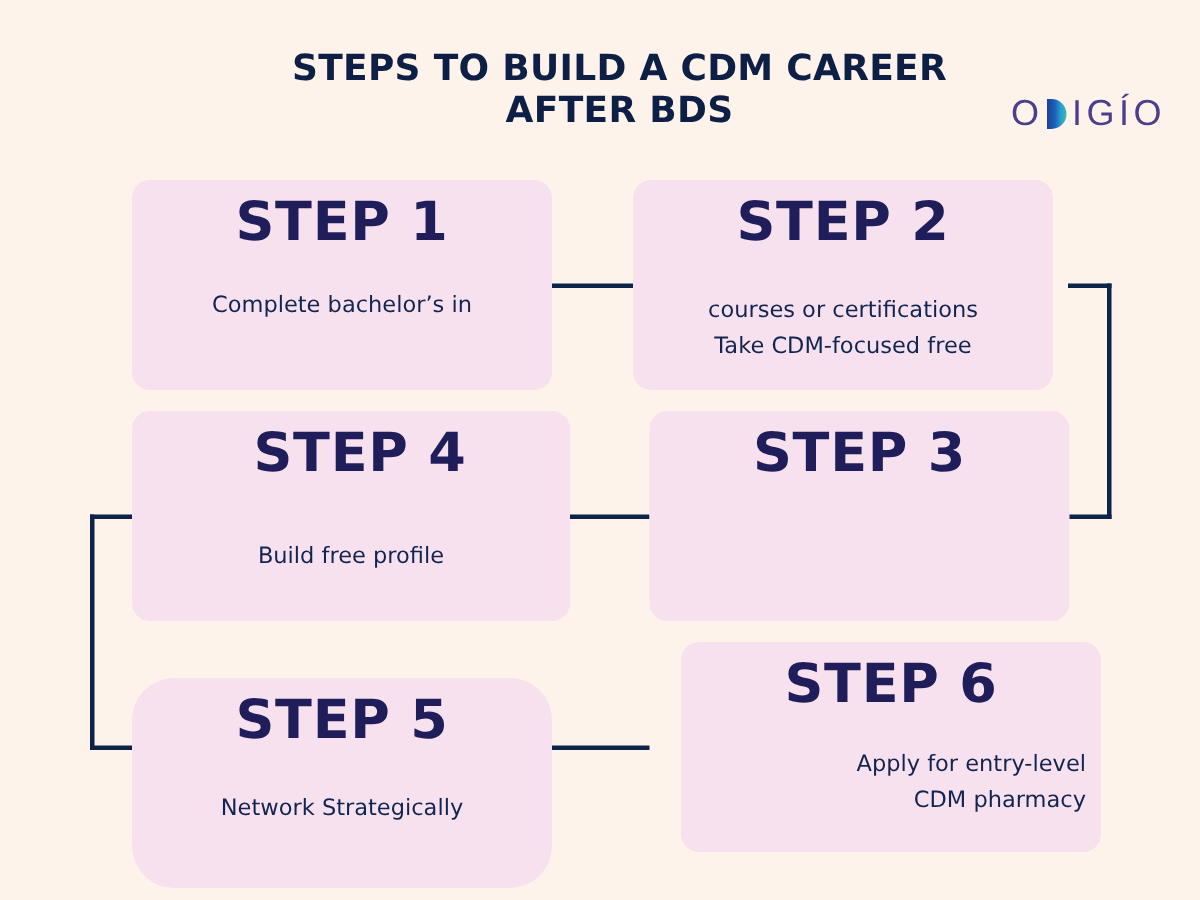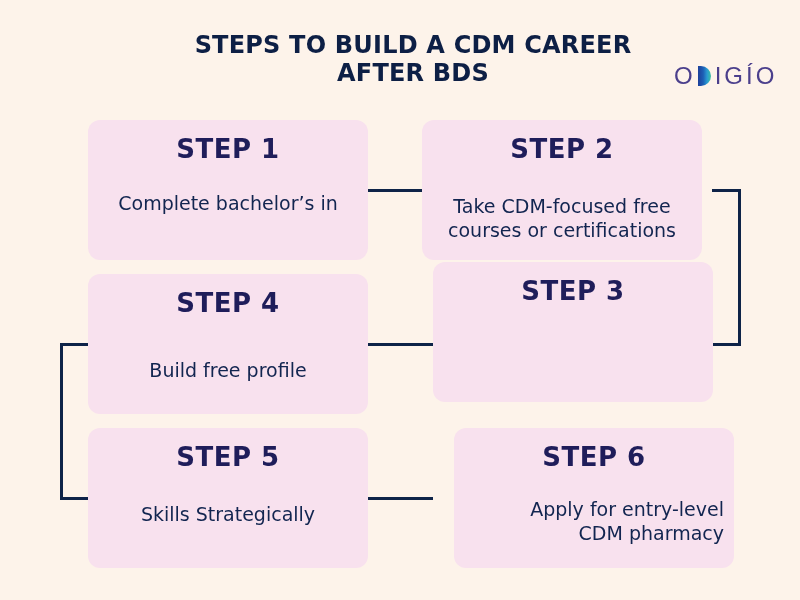--- a/index.html
+++ b/index.html
@@ -57,31 +57,31 @@
       width: 280px;
       height: 140px;
       background: #f8e1ee;
       border-radius: 12px;
       text-align: center;
     }
     .card .step {
       margin-top: 12px;
       font-family: "DejaVu Sans", sans-serif;
       font-weight: bold;
-      font-size: 26px;
+      font-size: 36px;
       line-height: 34px;
       color: #1f1d5a;
       letter-spacing: 0.5px;
     }
     .card .desc {
       position: absolute;
       left: 10px;
       right: 10px;
       font-family: "DejaVu Sans", sans-serif;
-      font-size: 19px;
+      font-size: 15px;
       line-height: 24px;
       color: #122550;
     }
     .card .desc.two { top: 71px; }
     .card .desc.one { top: 84px; }
     .card .desc.one.alt { top: 70px; }
 
     .line {
       position: absolute;
       background: #0e2348;
@@ -114,37 +114,37 @@
 <div class="card" style="left:88px; top:120px;">
   <div class="step">STEP 1</div>
   <div class="desc two">
     <div>Complete bachelor’s in</div>
   </div>
 </div>
 
 <div class="card" style="left:422px; top:120px;">
   <div class="step">STEP 2</div>
   <div class="desc two" style="top:74px;">
+    <div>courses or certifications</div>
     <div>Take CDM-focused free</div>
-    <div>courses or certifications</div>
   </div>
 </div>
 
-<div class="card" style="left:88px; top:274px;">
+<div class="card" style="left:88px; top:274px;padding-left:12px;">
   <div class="step">STEP 4</div>
   <div class="desc one">Build free profile</div>
 </div>
 
-<div class="card" style="left:433px; top:262px;">
+<div class="card" style="left:433px; top:274px;">
   <div class="step">STEP 3</div>
 </div>
 
-<div class="card" style="left:88px; top:428px;">
+<div class="card" style="left:88px; top:452px;border-radius:28px;">
   <div class="step">STEP 5</div>
-  <div class="desc one alt" style="top:74px;">Skills Strategically</div>
+  <div class="desc one alt" style="top:74px;">Network Strategically</div>
 </div>
 
 <div class="card" style="left:433px; top:428px;margin-left:21px;">
   <div class="step">STEP 6</div>
   <div class="desc two" style="top:69px;text-align:right;">
     <div>Apply for entry-level</div>
     <div>CDM pharmacy</div>
   </div>
 </div>
 

